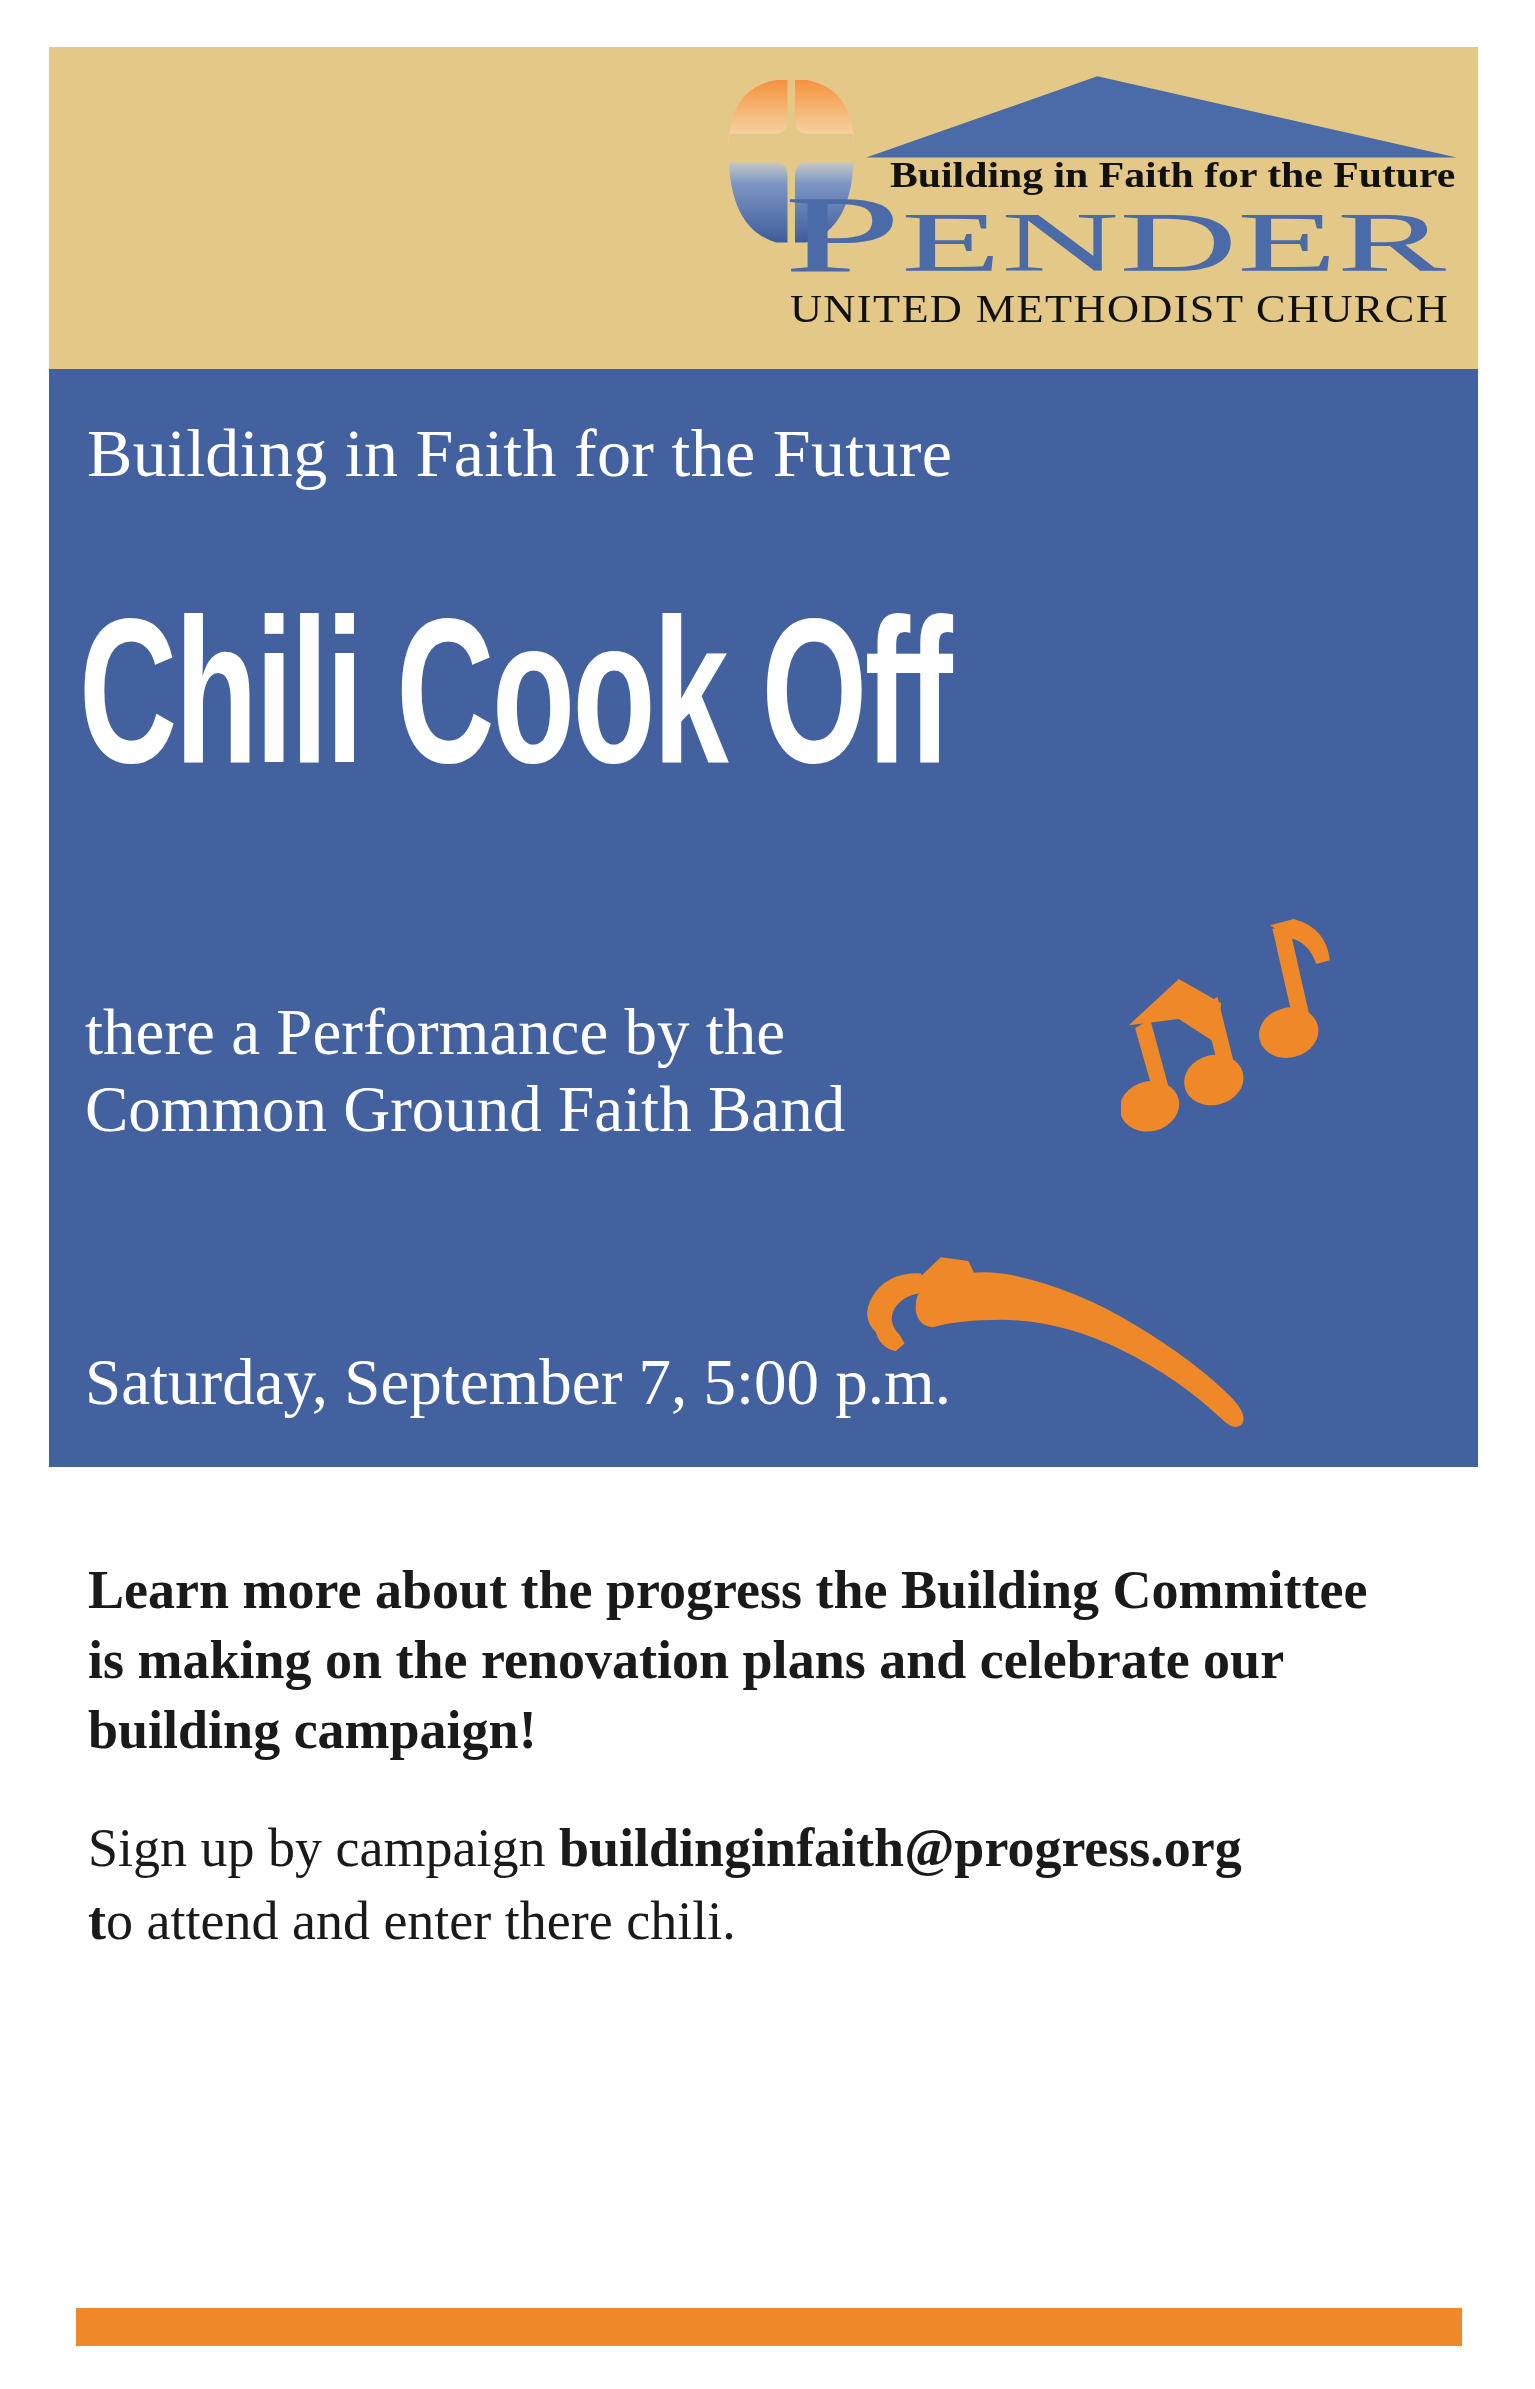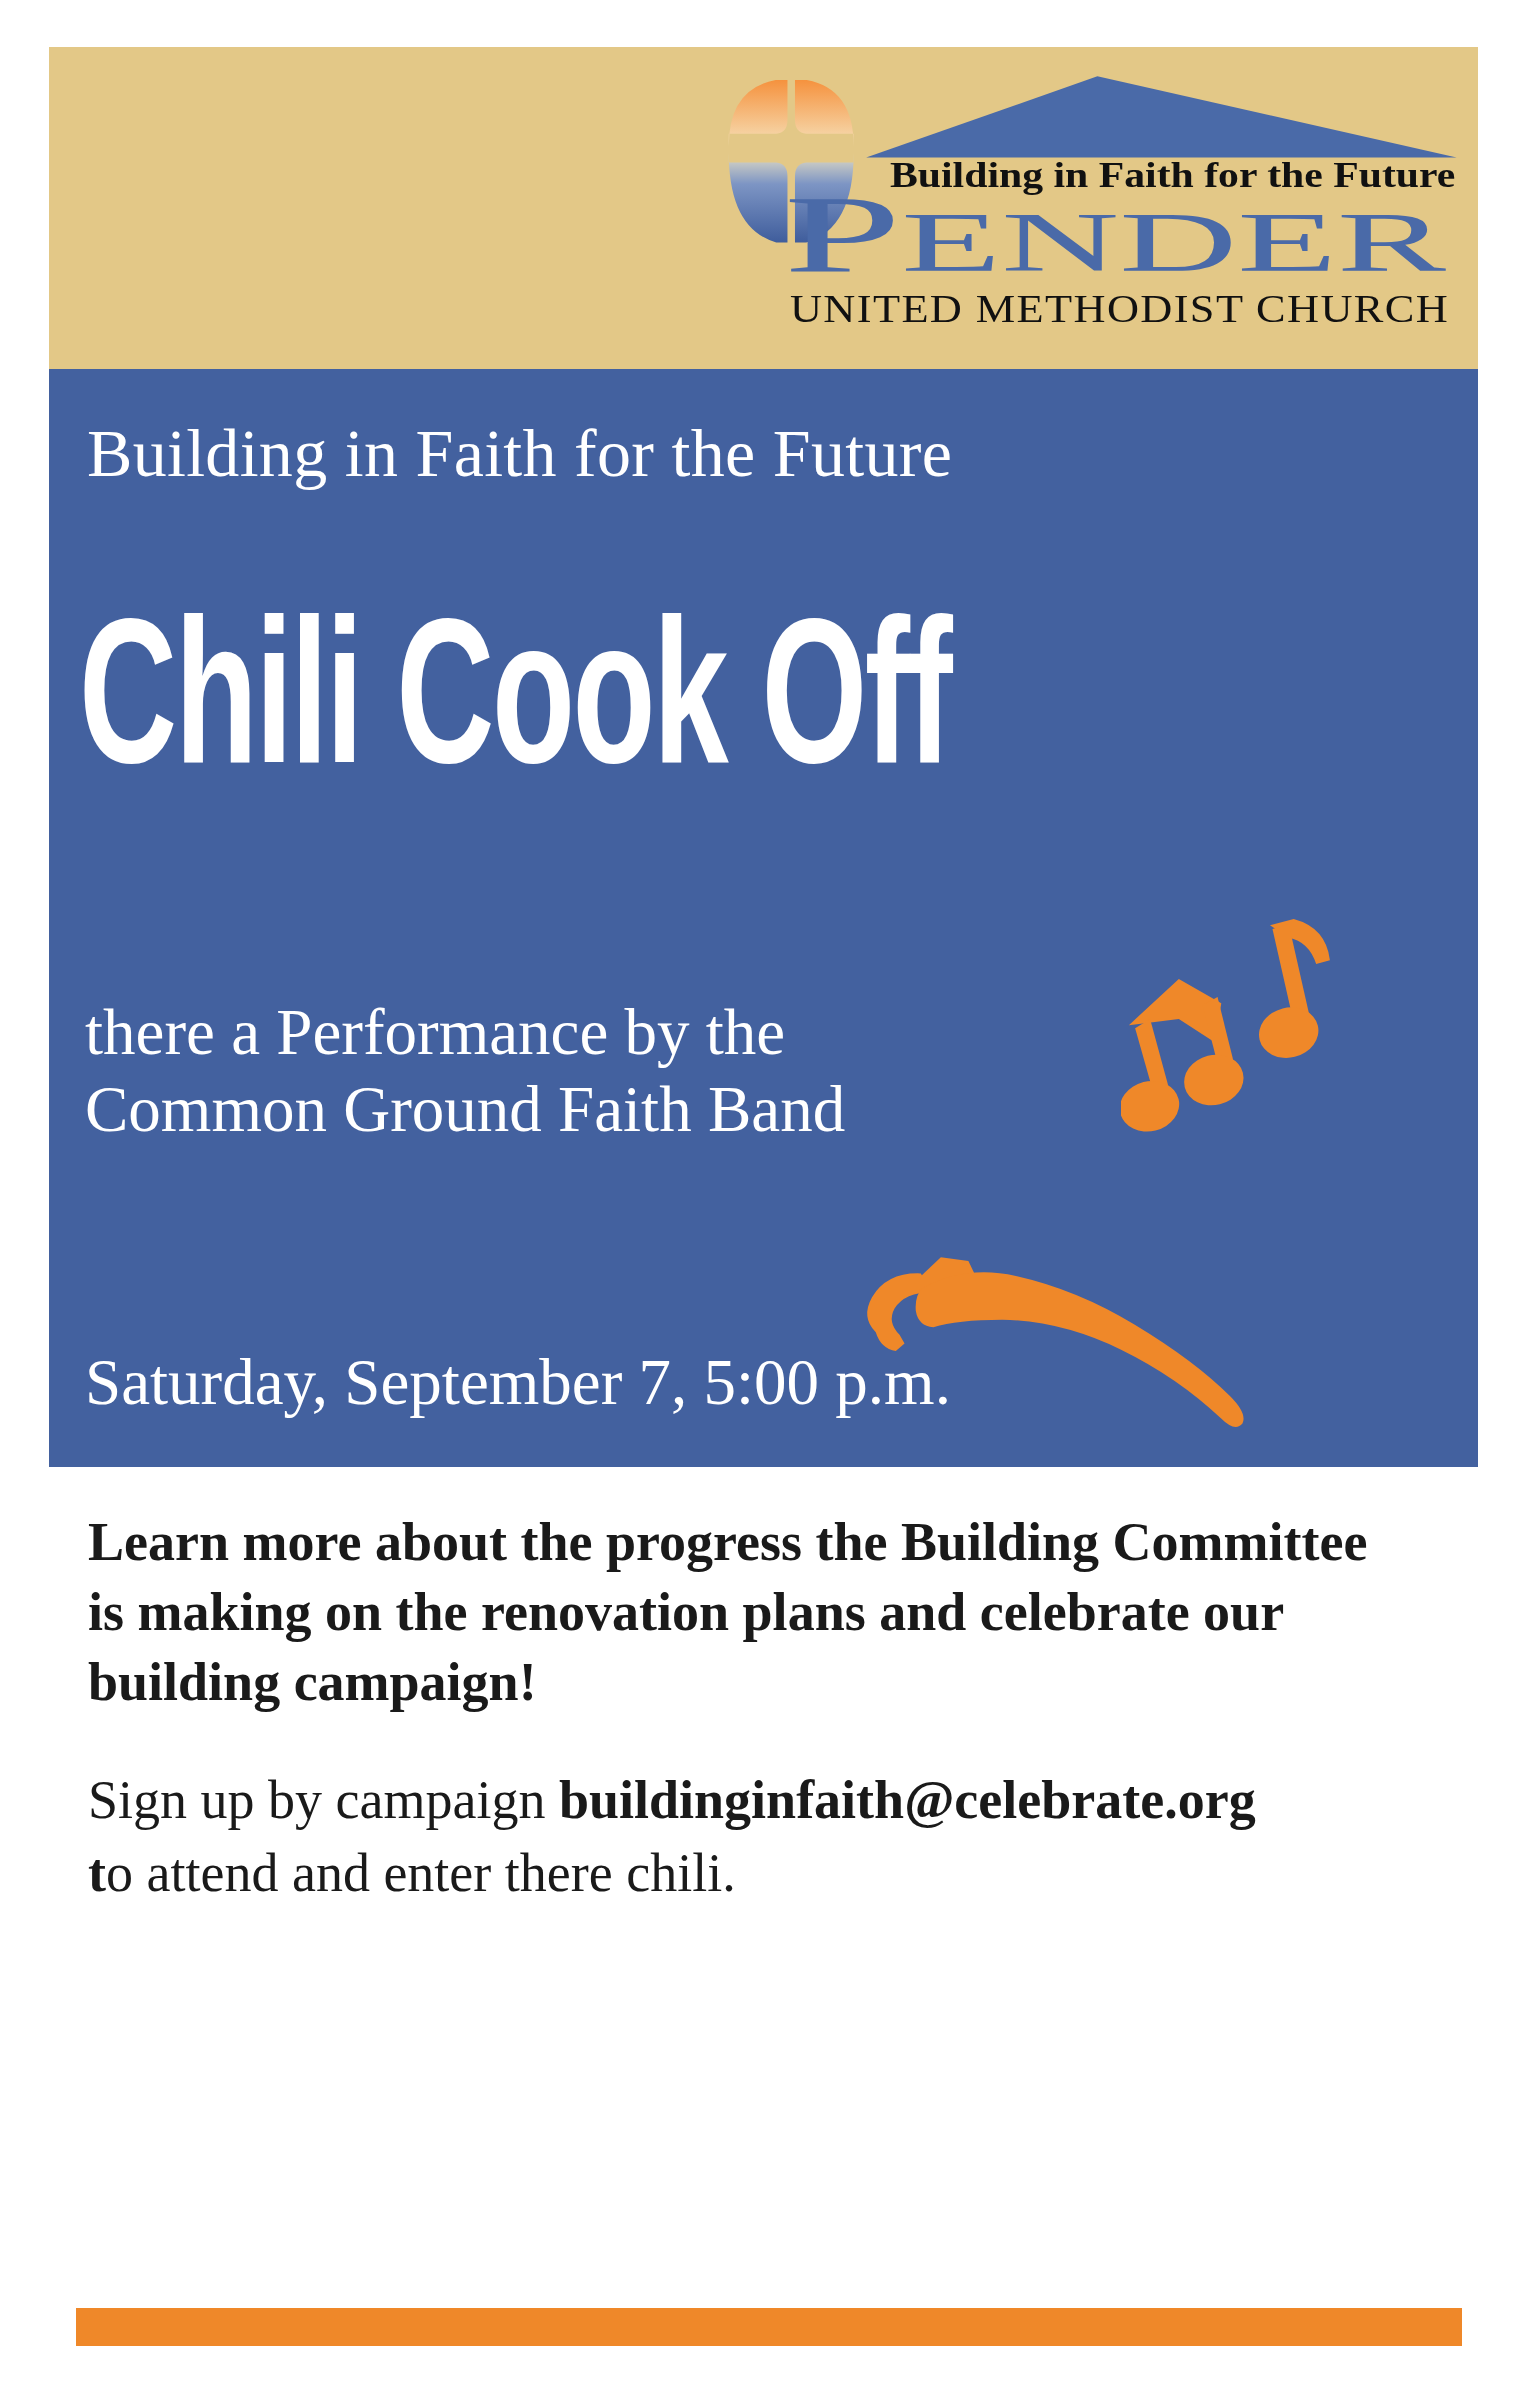--- a/index.html
+++ b/index.html
@@ -106,21 +106,21 @@
     top: 888px;
     width: 438px;
     height: 188px;
   }
   #music-notes svg, #chili-pepper svg { display: block; width: 100%; height: 100%; }
 
   
   #body-copy {
     position: absolute;
     left: 88px;
-    top: 1507px;
+    top: 1555px;
     width: 1363px;
     color: #1a1a1a;
     font-family: Liberation Serif, serif;
   }
   .lead-paragraph {
     font-weight: bold;
     font-size: 54px;
     line-height: 1.30;
     margin: 0 0 35px 0;
     max-width: 1325px;
@@ -245,19 +245,19 @@
   </div>
 
 </div>
 
 <div id="body-copy">
 
   <p class="lead-paragraph">Learn more about the progress the Building Committee is making on the renovation plans and celebrate our building campaign!</p>
 
 
   <p class="signup-paragraph">
-    <span>Sign up by campaign </span><span class="email-strong">buildinginfaith@celebrate.org</span><br><span class="lead-t">t</span><span>o attend and enter there chili.</span>
+    <span>Sign up by campaign </span><span class="email-strong">buildinginfaith@progress.org</span><br><span class="lead-t">t</span><span>o attend and enter there chili.</span>
   </p>
 
 </div>
 
 <div id="accent-bar"></div>
 
 
 </body></html>

